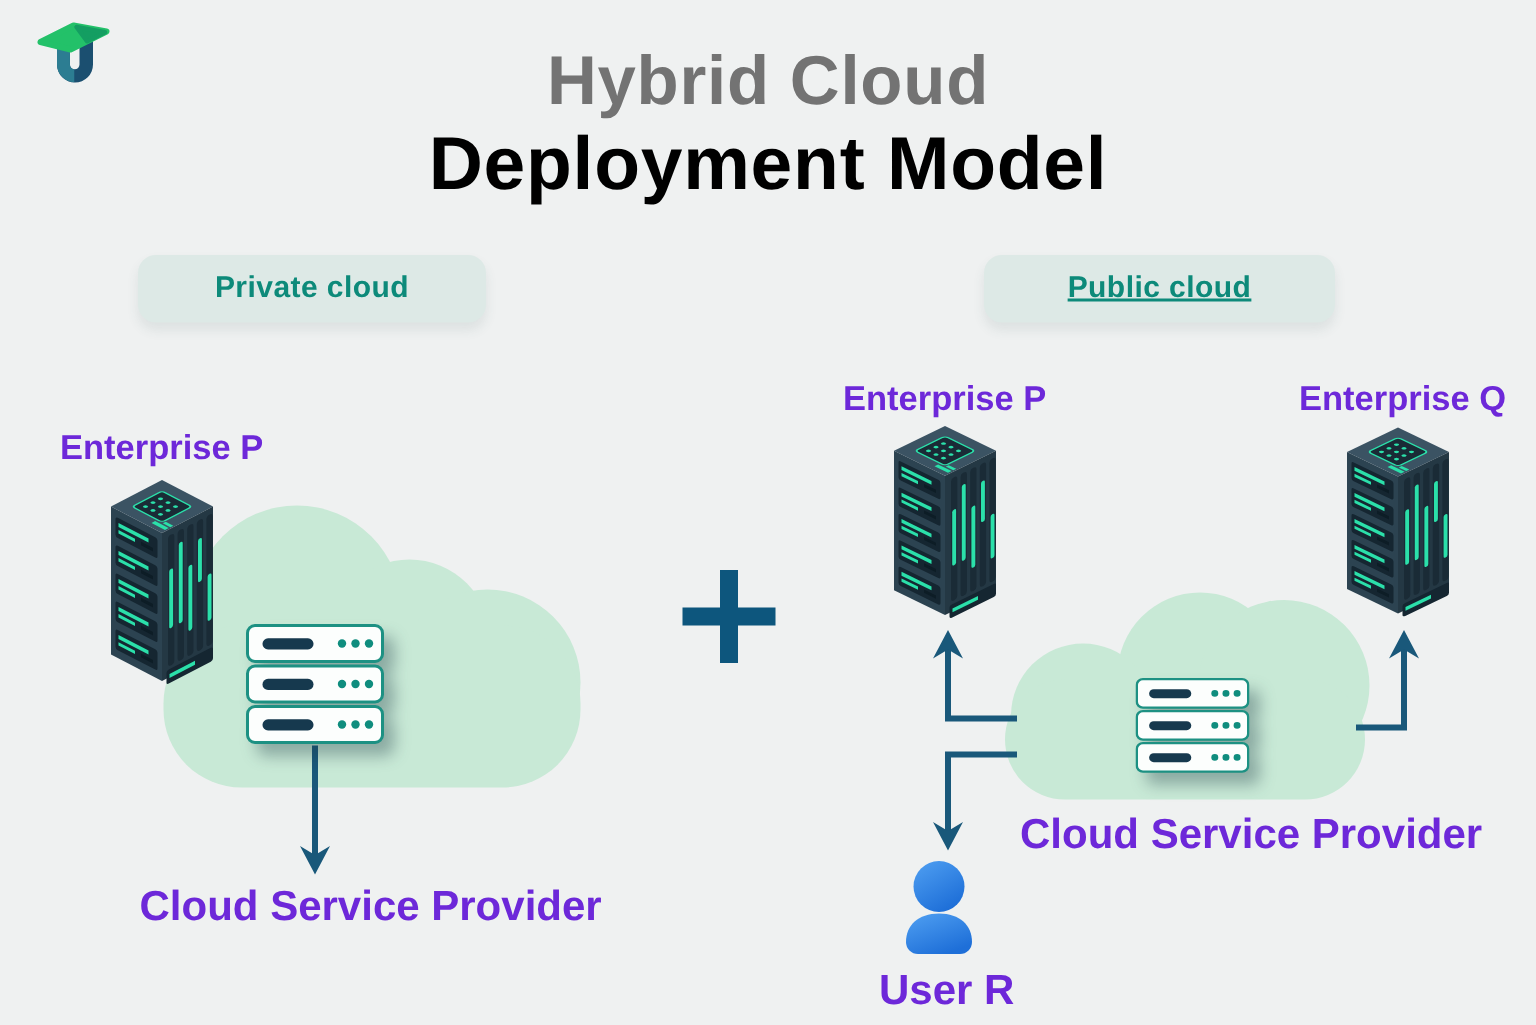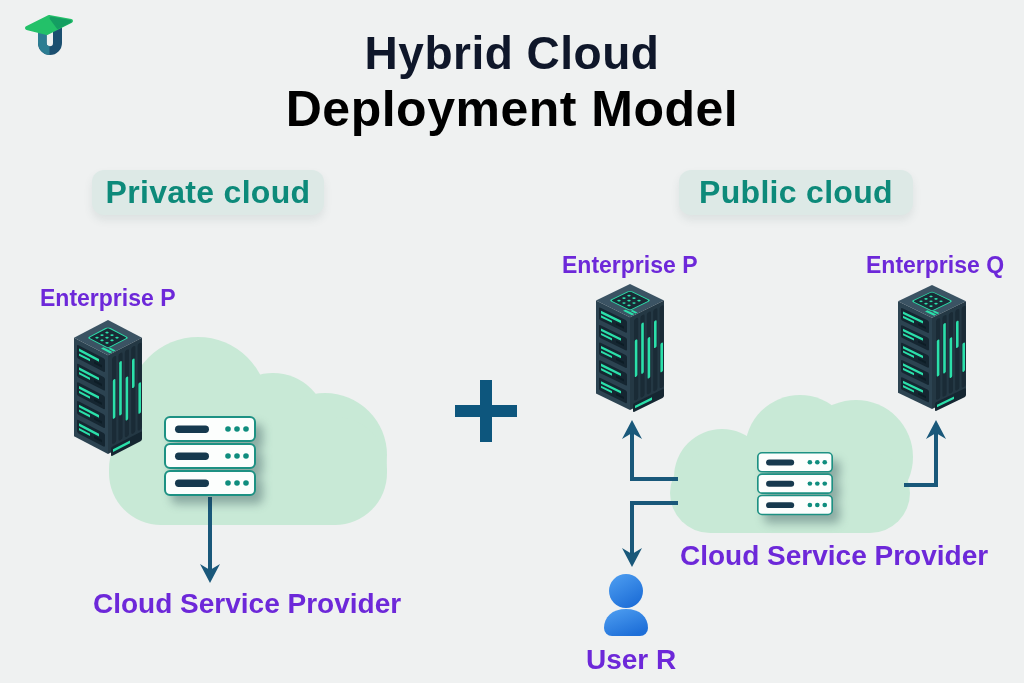--- a/index.html
+++ b/index.html
@@ -10,32 +10,32 @@
     display:flex; align-items:flex-start; justify-content:flex-start;
   }
   .canvas {
     position:relative; width:1024px; height:683px;
     background:#eff1f1; overflow:hidden;
   }
   .abs { position:absolute; }
 
   
   .title { left:0; right:0; top:26px; text-align:center; line-height:1.18; letter-spacing:0.5px; }
-  .title .t1 { display:block; font-size:46px; font-weight:800; color:#0f172a; }
+  .title .t1 { display:block; font-size:46px; font-weight:800; color:#737373; }
   .title .t2 { display:block; font-size:50px; font-weight:800; color:#000000; }
 
   
   .badge {
     top:170px; height:45px; border-radius:12px;
     background:#dde9e6; box-shadow:0 5px 8px rgba(60,90,85,.10);
     display:flex; align-items:center; justify-content:center;
-    font-size:32px; font-weight:bold; color:#0d8a7a; letter-spacing:0.3px;
+    font-size:20px; font-weight:bold; color:#0d8a7a; letter-spacing:0.3px;
   }
   .badge.private { left:92px;  width:232px; }
-  .badge.public  { left:679px; width:234px; }
+  .badge.public  { left:656px; width:234px;text-decoration:underline; }
 
   
   .lbl { font-weight:bold; color:#6d28d9; white-space:nowrap; }
   .lbl.enterprise { font-size:23px; }
   .lbl.provider   { font-size:28px; font-weight:bold; }
   .lbl.user       { font-size:28px; }
 
   .ent-p-left   { left:40px;  top:285px; }
   .ent-p-right  { left:562px; top:252px; }
   .ent-q-right  { left:866px; top:252px;text-align:right; }

